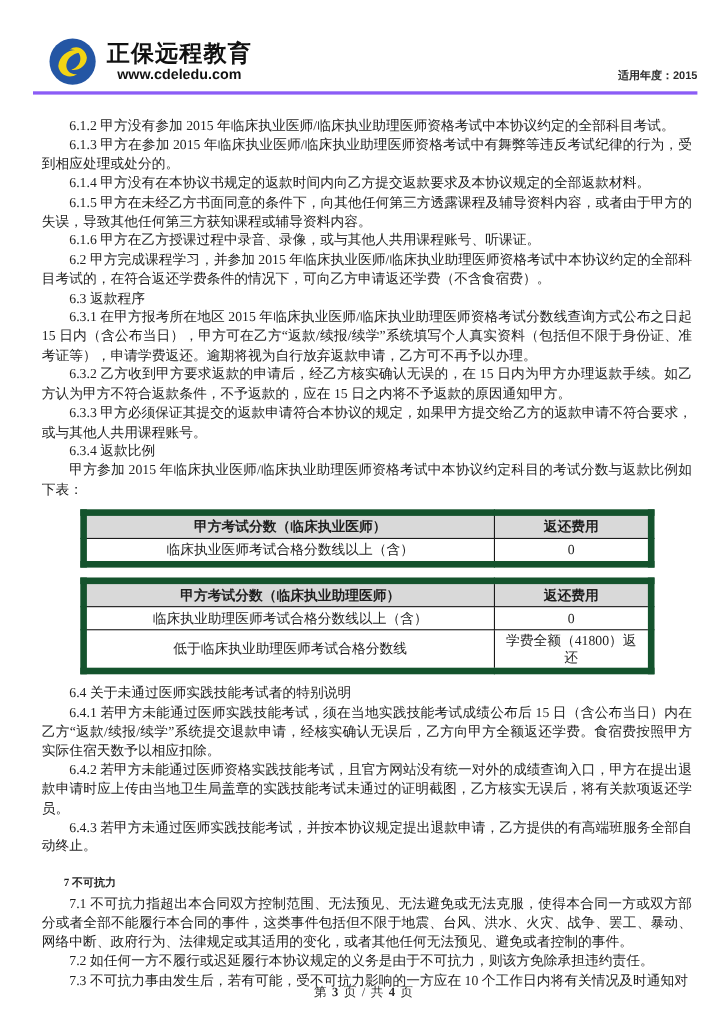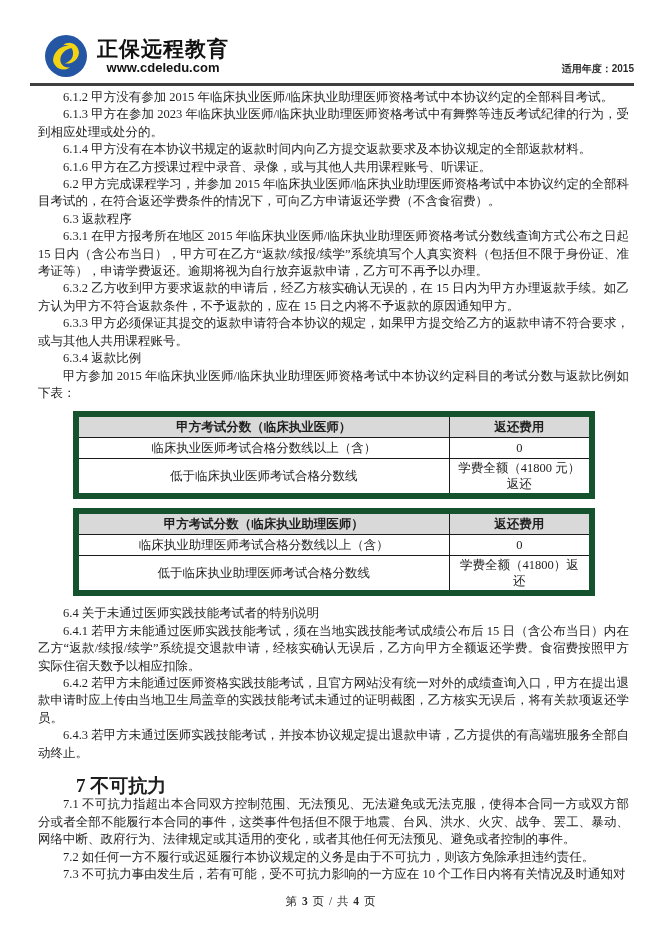--- a/index.html
+++ b/index.html
@@ -13,42 +13,42 @@
     position: relative;
     width: 662px; height: 935px;
     background: #ffffff;
     overflow: hidden;
   }
   
   .header-wrap { padding: 34px 28px 0 30px; }
   .header-row {
     display: flex; justify-content: space-between; align-items: flex-end;
     padding-bottom: 5px;
-    border-bottom: 3px solid #404040;
+    border-bottom: 3px solid #8b5cf6;
   }
   .brand { display: flex; align-items: center; gap: 9px; margin-left: 14px; }
   .logo { width: 44px; height: 44px; flex: 0 0 auto; }
   .brand-text { display: flex; flex-direction: column; justify-content: center; }
   .brand-name {
     font-family: "Liberation Sans", "DejaVu Sans", sans-serif;
     font-weight: bold; font-size: 21px; line-height: 23px; color: #111;
     letter-spacing: 1px;
   }
   .brand-url {
     font-family: "Liberation Sans", "DejaVu Sans", sans-serif;
     font-weight: bold; font-size: 13px; line-height: 15px; color: #111; text-align: center;
   }
   .year-label {
     font-family: "Liberation Sans", "DejaVu Sans", sans-serif;
     font-weight: bold; font-size: 10px; color: #2b2b2b;
     padding-bottom: 2px;
   }
   
   .content {
-    padding: 3px 33px 0 38px;
+    padding: 20px 33px 0 38px;
     font-size: 12.5px;
     line-height: 17.4px;
     text-align: justify;
   }
   .para { margin: 0; text-indent: 2em; }
   
   .tables-block { margin: 9px 0 3px 0; }
   table.refund-table {
     width: 522px;
     margin: 0 auto 9px auto;
@@ -66,21 +66,21 @@
   }
   table.refund-table th {
     background: #d9d9d9;
     font-weight: bold;
   }
   .col-score { width: 72.5%; }
   .col-fee   { width: 27.5%; }
   
   .section-heading {
     font-weight: bold;
-    font-size: 19px;
+    font-size: 10px;
     text-indent: 2em;
     margin: 15px 0 2px 0;
   }
   
   .footer {
     position: absolute;
     bottom: 26px; left: 0; right: 0;
     text-align: center;
     font-size: 11.5px;
     color: #2b2b2b;
@@ -108,22 +108,23 @@
           <span class="brand-url">www.cdeledu.com</span>
         </span>
       </div>
       <span class="year-label">适用年度：2015</span>
     </div>
   </div>
 
   <div class="content">
 
     <p class="para">6.1.2 甲方没有参加 2015 年临床执业医师/临床执业助理医师资格考试中本协议约定的全部科目考试。</p>
-    <p class="para">6.1.3 甲方在参加 2023 年临床执业医师/临床执业助理医师资格考试中有舞弊等违反考试纪律的行为，受到相应处理或处分的。</p>
+    <p class="para">6.1.3 甲方在参加 2015 年临床执业医师/临床执业助理医师资格考试中有舞弊等违反考试纪律的行为，受到相应处理或处分的。</p>
     <p class="para">6.1.4 甲方没有在本协议书规定的返款时间内向乙方提交返款要求及本协议规定的全部返款材料。</p>
+    <p class="para">6.1.5 甲方在未经乙方书面同意的条件下，向其他任何第三方透露课程及辅导资料内容，或者由于甲方的失误，导致其他任何第三方获知课程或辅导资料内容。</p>
     <p class="para">6.1.6 甲方在乙方授课过程中录音、录像，或与其他人共用课程账号、听课证。</p>
     <p class="para">6.2 甲方完成课程学习，并参加 2015 年临床执业医师/临床执业助理医师资格考试中本协议约定的全部科目考试的，在符合返还学费条件的情况下，可向乙方申请返还学费（不含食宿费）。</p>
     <p class="para">6.3 返款程序</p>
     <p class="para">6.3.1 在甲方报考所在地区 2015 年临床执业医师/临床执业助理医师资格考试分数线查询方式公布之日起 15 日内（含公布当日），甲方可在乙方“返款/续报/续学”系统填写个人真实资料（包括但不限于身份证、准考证等），申请学费返还。逾期将视为自行放弃返款申请，乙方可不再予以办理。</p>
     <p class="para">6.3.2 乙方收到甲方要求返款的申请后，经乙方核实确认无误的，在 15 日内为甲方办理返款手续。如乙方认为甲方不符合返款条件，不予返款的，应在 15 日之内将不予返款的原因通知甲方。</p>
     <p class="para">6.3.3 甲方必须保证其提交的返款申请符合本协议的规定，如果甲方提交给乙方的返款申请不符合要求，或与其他人共用课程账号。</p>
     <p class="para">6.3.4 返款比例</p>
     <p class="para">甲方参加 2015 年临床执业医师/临床执业助理医师资格考试中本协议约定科目的考试分数与返款比例如下表：</p>
 
     <div class="tables-block">
@@ -134,24 +135,20 @@
             <col class="col-fee">
           </colgroup>
         <tbody>
           <tr>
             <th>甲方考试分数（临床执业医师）</th>
             <th>返还费用</th>
           </tr>
           <tr>
             <td>临床执业医师考试合格分数线以上（含）</td>
             <td>0</td>
-          </tr>
-          <tr>
-            <td>低于临床执业医师考试合格分数线</td>
-            <td>学费全额（41800 元）返还</td>
           </tr>
         </tbody>
       </table>
 
       <table class="refund-table">
         <colgroup>
             <col class="col-score">
             <col class="col-fee">
           </colgroup>
         <tbody>

